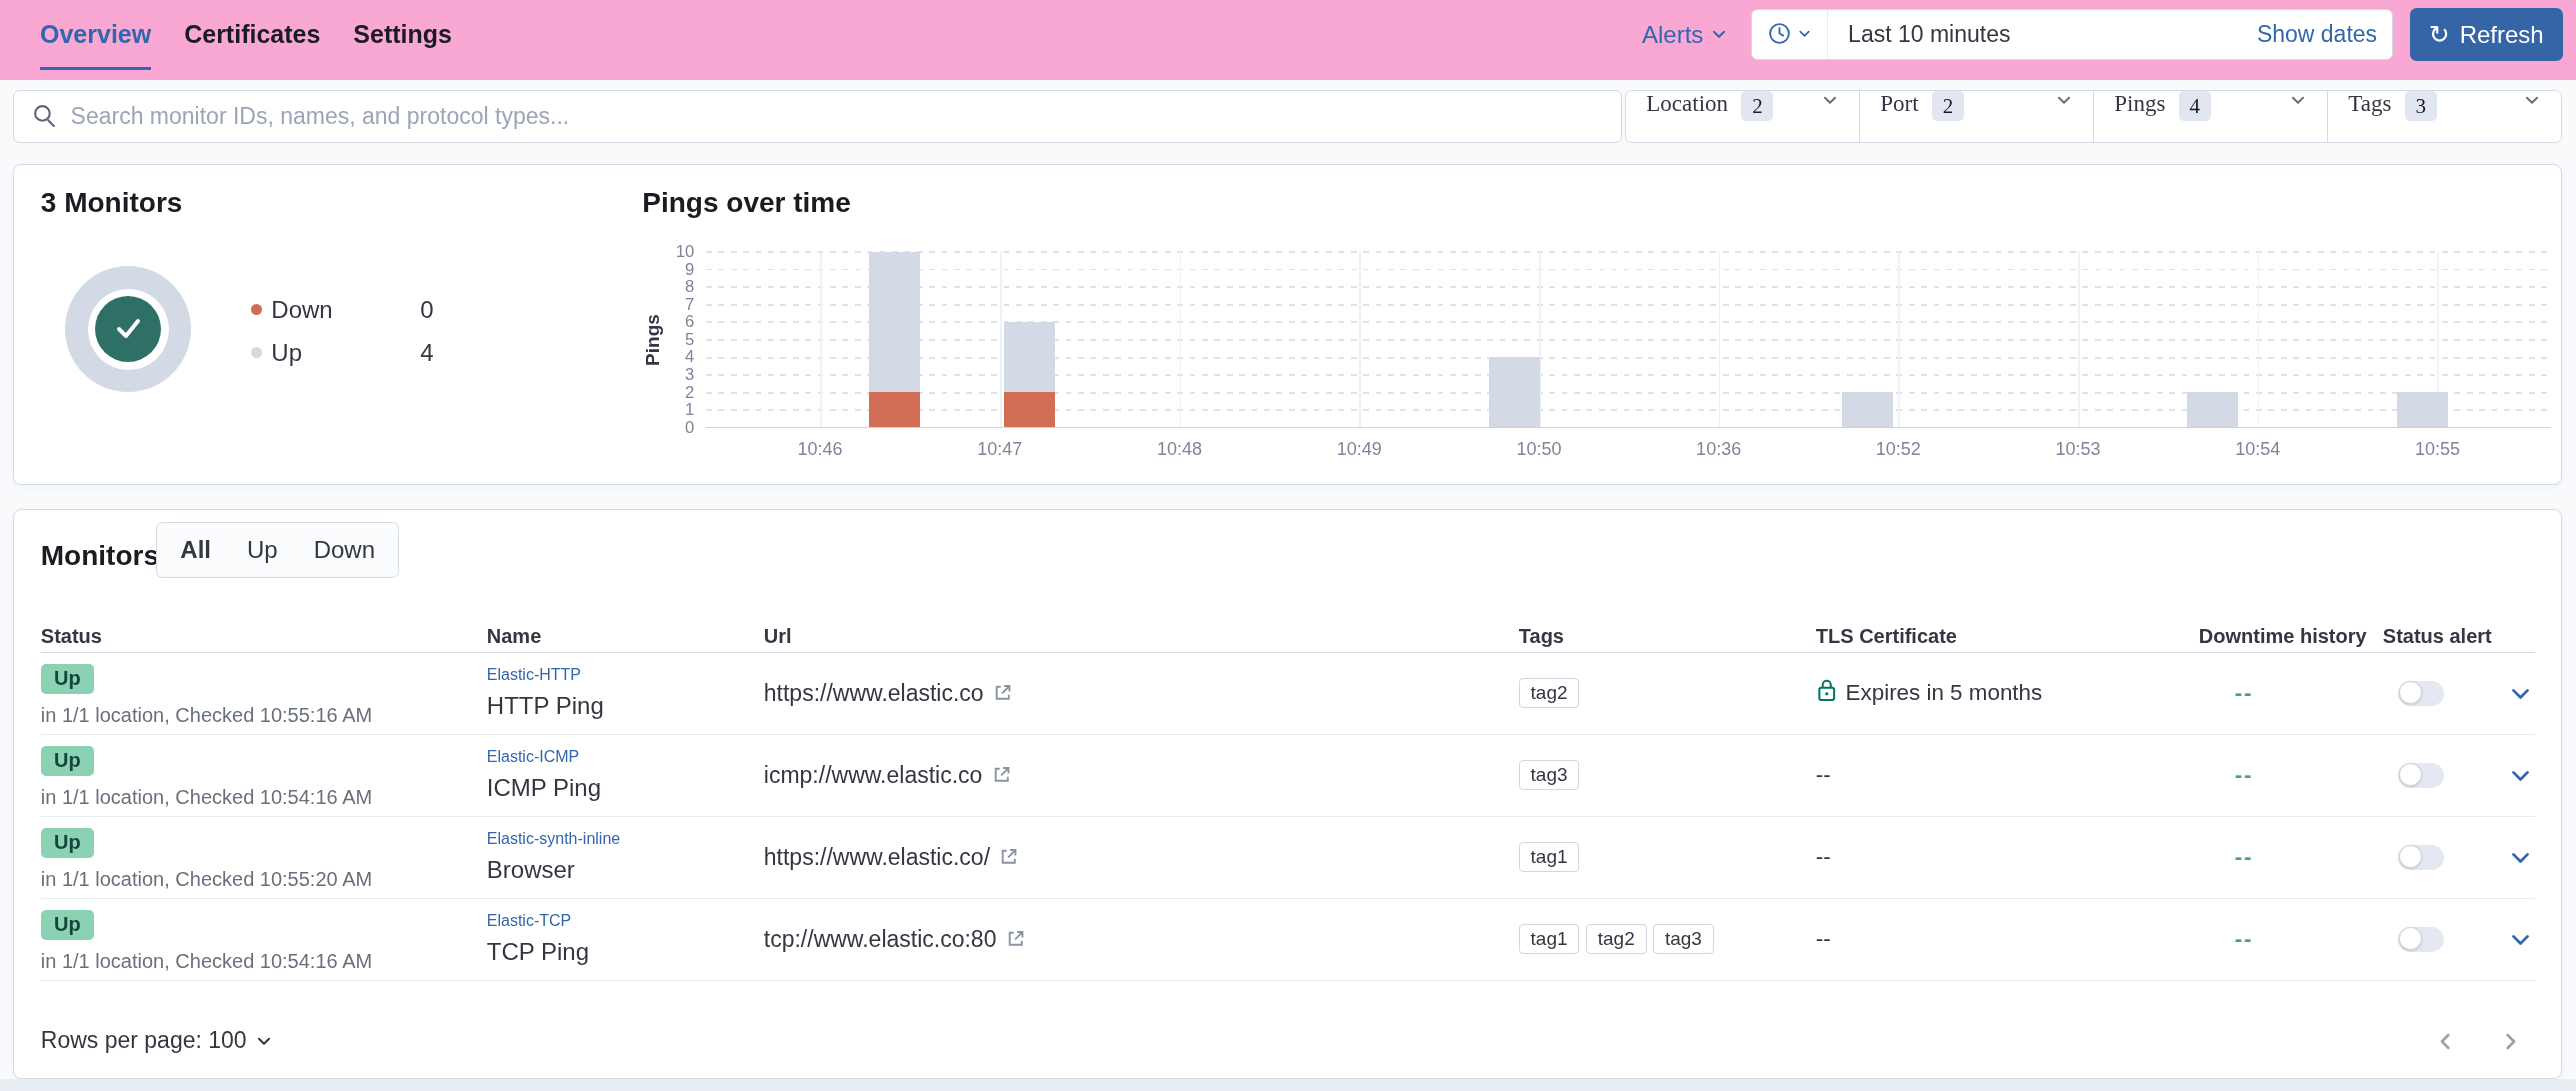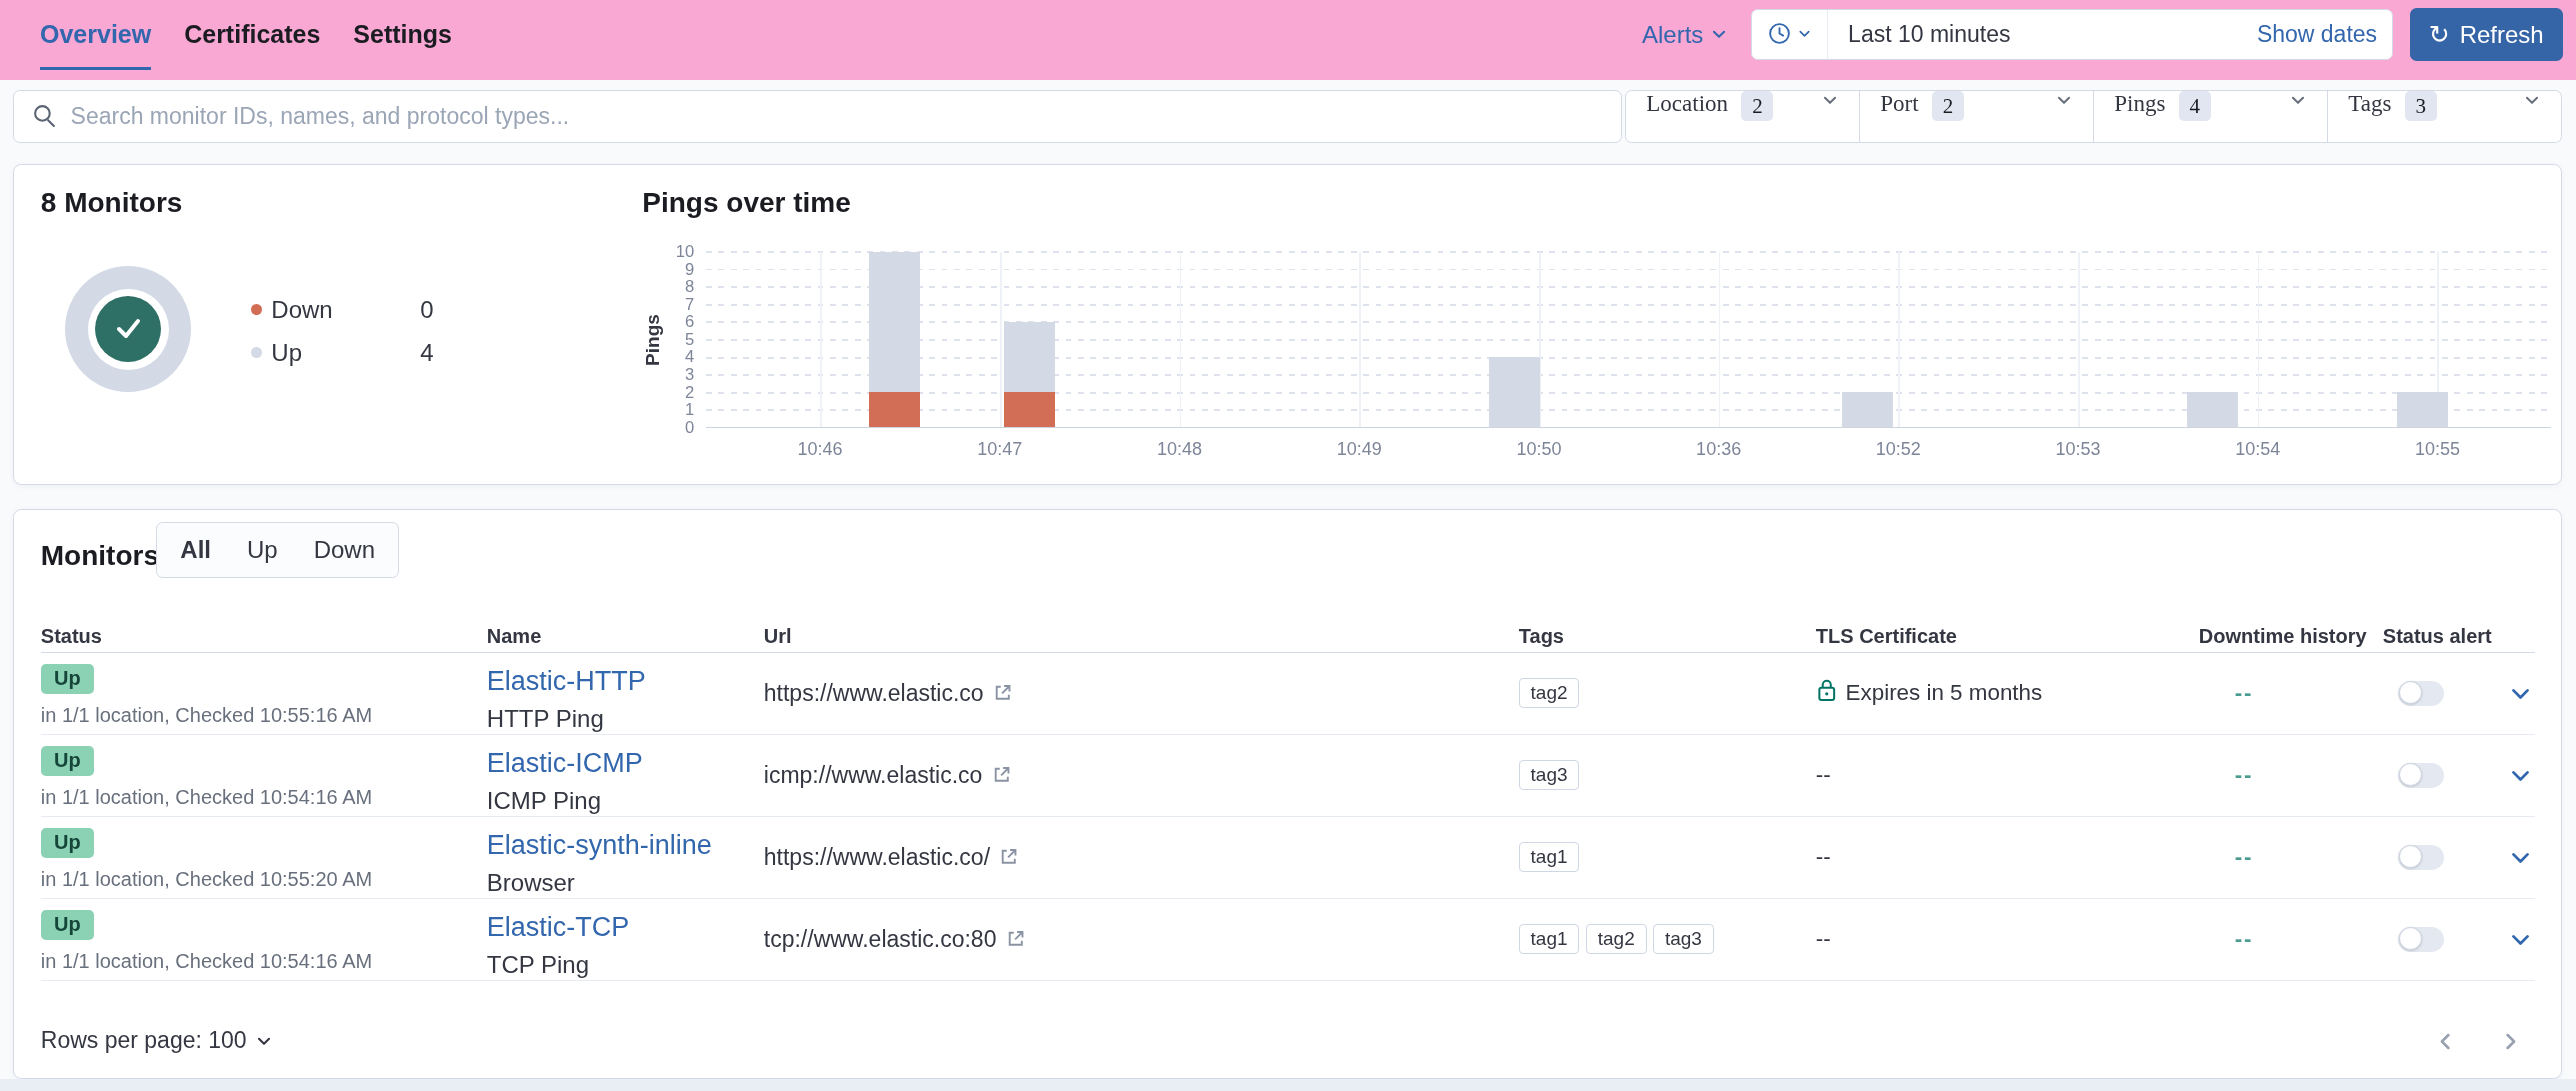--- a/index.html
+++ b/index.html
@@ -73,21 +73,21 @@
   .mtable { position:absolute; left:26.5px; right:26.5px; top:115px; }
   .mrow { display:grid; grid-template-columns:446px 277px 755px 297px 383px 184px 124px 1fr; align-items:center; }
   .mhead { height:26.5px; align-items:start; }
   .mhead .hcell { font-size:20px; font-weight:700; color:var(--text); }
   .mhead-border { border-bottom:1.7px solid var(--border); margin-top:0px; }
   .datarow { height:82px; border-bottom:0.8px solid var(--rowline); }
   .cell-status { align-self:start; padding-top:11.6px; }
   .badge { display:inline-block; background:var(--mint); color:var(--mintText); font-size:20px; font-weight:700; padding:3.3px 13.3px; border-radius:5px; }
   .sub { margin-top:10px; font-size:20px; color:var(--muted); }
   .cell-name { align-self:start; padding-top:13.3px; }
-  .name-link { font-size:27px; color:var(--primary); text-decoration:none; cursor:pointer; display:inline-block;text-align:right; }
+  .name-link { font-size:16px; color:var(--primary); text-decoration:none; cursor:pointer; display:inline-block;text-align:right; }
   .mtype { margin-top:8.3px; font-size:24px; color:var(--text); }
   .cell-url { display:flex; align-items:center; gap:8.3px; font-size:23px; color:var(--text); }
   .ext-icon { display:inline-flex; }
   .tagwrap { display:flex; gap:6.6px; }
   .chip { border:0.8px solid #cfd6e4; background:#fff; border-radius:4.1px; font-size:19px; color:var(--text); padding:3.3px 10.8px; }
   .cell-tls { display:flex; align-items:center; gap:8.3px; font-size:22.4px; color:var(--text); }
   .dash-teal { color:var(--teal); font-size:22.4px; font-weight:700; letter-spacing:1.7px; padding-left:36px; }
   .switch { position:relative; width:46px; height:25px; border-radius:13.3px; background:#e3e8f1; margin-left:15px; cursor:pointer; }
   .knob { position:absolute; left:0.8px; top:0.8px; width:23px; height:23px; border-radius:50%; background:#fff; border:0.8px solid #ccd3e0; box-shadow:0 0.8px 2.5px rgba(0,0,0,.15); }
   .expander { justify-self:center; cursor:pointer; display:flex; }
@@ -181,21 +181,21 @@
         <span class="fcount">3</span>
         <span class="fspacer"></span>
         <span><svg width="18" height="18" viewBox="0 0 16 16" fill="none">
             <path d="M3.5 6 L8 10.5 L12.5 6" stroke="#69707d" stroke-width="1.8" stroke-linecap="round" stroke-linejoin="round"></path>
           </svg></span>
       </div>
     </div>
 </div>
 
 <div class="panel" id="panel-overview">
-  <div class="sum-title">8 Monitors</div>
+  <div class="sum-title">3 Monitors</div>
   <div class="donut">
     <div class="donut-hole">
       <div class="donut-core">
         <span>
           <svg width="36" height="36" viewBox="0 0 36 36" fill="none">
               <path d="M9 19 L16 26 L28 11" stroke="#fff" stroke-width="4" stroke-linecap="round" stroke-linejoin="round"></path>
             </svg>
         </span>
       </div>
     </div>

